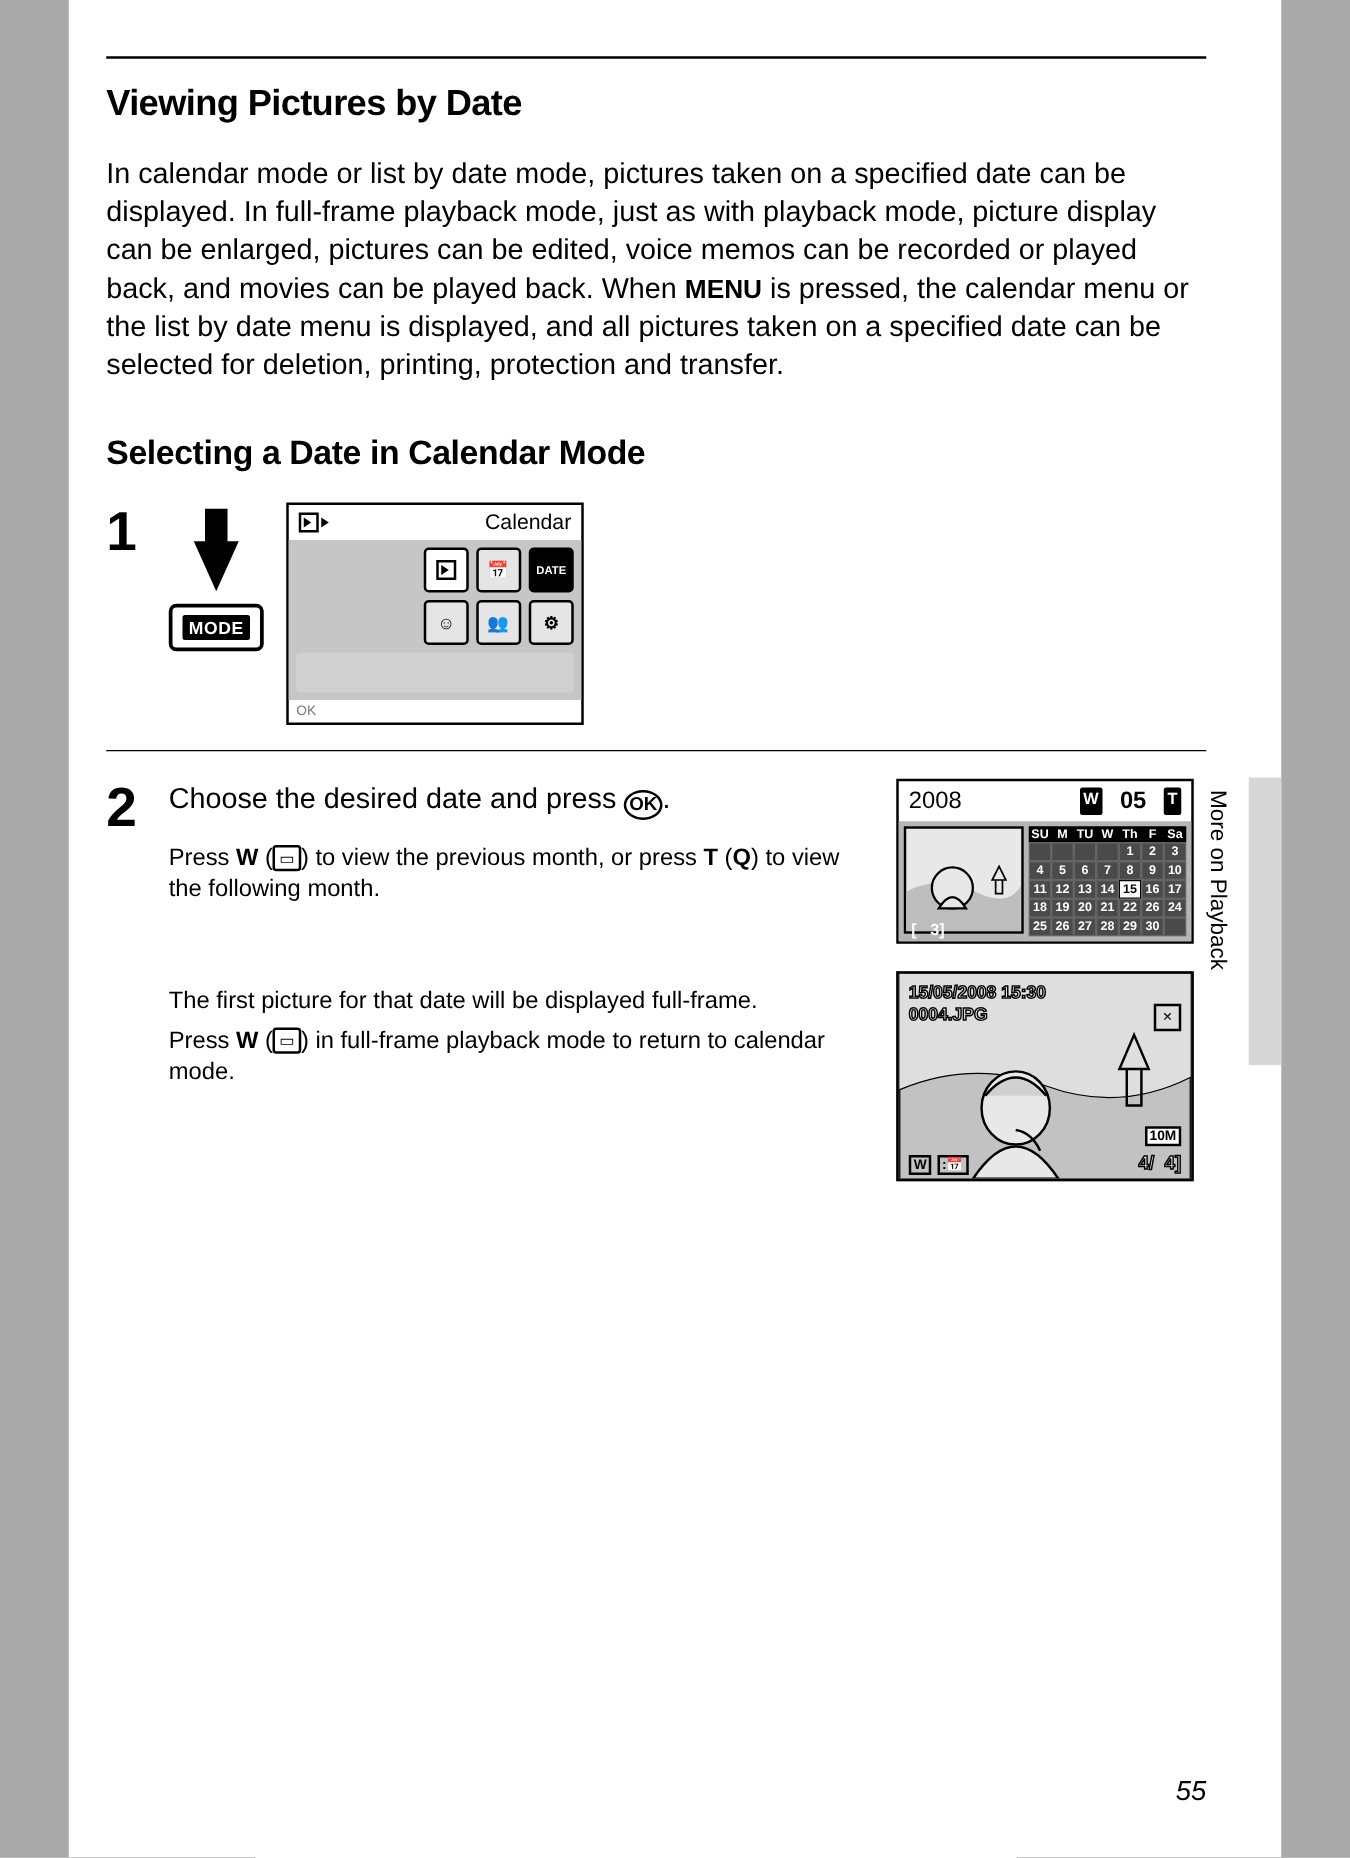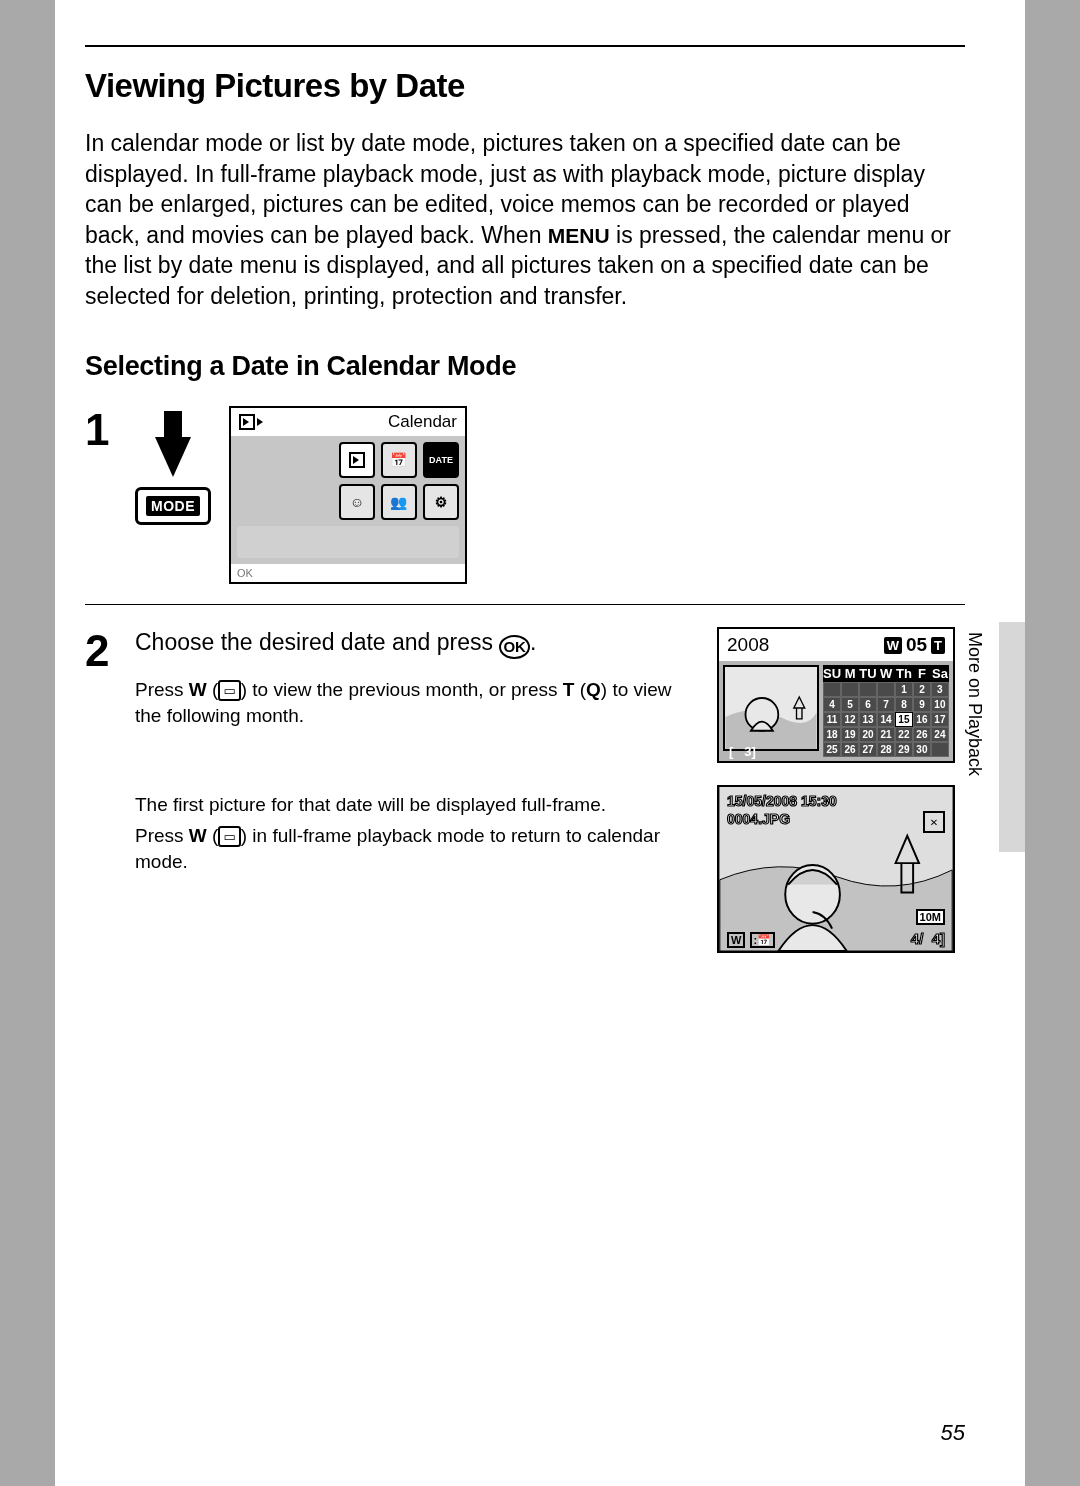--- a/index.html
+++ b/index.html
@@ -1,19 +1,19 @@
 <!DOCTYPE html>
 <html><head>
 <meta charset="utf-8">
 <style>
   html,body{margin:0;padding:0;background:#a9a9a9;font-family:"Segoe UI",Arial,sans-serif;color:#000;}
   .page{width:1080px;height:1486px;margin:0 auto;position:relative;background:#a9a9a9;}
   .sheet{position:absolute;left:55px;top:0;width:970px;height:1486px;background:#fff;box-sizing:border-box;padding:40px 60px 60px 30px;}
   .rule{border-top:2px solid #000;margin-bottom:20px;margin-top:5px;}
-  h1{font-size:33px;font-weight:800;margin:0 0 18px 0;letter-spacing:-0.5px;}
+  h1{font-size:29px;font-weight:800;margin:0 0 18px 0;letter-spacing:-0.5px;}
   h2{font-size:27px;font-weight:800;margin:0 0 24px 0;letter-spacing:-0.3px;}
   .intro{font-size:23px;line-height:1.33;margin-bottom:40px;}
   .step{display:flex;border-bottom:1px solid #000;padding-bottom:20px;margin-bottom:22px;}
   .step.last{border-bottom:none;}
   .stepnum{font-size:44px;font-weight:800;width:50px;flex:0 0 50px;line-height:1;margin-top:2px;}
   .stepbody{flex:1;}
   .steptext{font-size:23px;line-height:1.33;}
   .stepsmall{font-size:19px;line-height:1.33;margin-top:6px;}
   .badge{display:inline-block;background:#000;color:#fff;font-weight:800;font-size:17px;padding:1px 6px;border-radius:3px;vertical-align:1px;letter-spacing:0.5px;}
   .ok{display:inline-block;border:2.5px solid #000;border-radius:50%;font-weight:800;font-size:15px;line-height:1;padding:2px 2px 3px 2px;vertical-align:-2px;}
@@ -31,27 +31,27 @@
   .lcd-body{background:#c6c6c6;padding:6px;}
   .icon-rows{display:flex;flex-direction:column;gap:6px;}
   .icon-row{display:flex;gap:6px;justify-content:flex-end;}
   .mode-icon{width:32px;height:32px;border:2px solid #000;border-radius:4px;background:#e5e5e5;display:flex;align-items:center;justify-content:center;font-size:14px;font-weight:700;}
   .mode-icon.sel{background:#fff;}
   .blankrow{height:32px;background:#d0d0d0;margin-top:6px;border-radius:3px;}
   .lcd-ok{font-size:11px;color:#777;padding:3px 6px;}
   
   .step2-illus{flex:0 0 248px;display:flex;flex-direction:column;gap:22px;}
   .cal-lcd{border:2px solid #000;width:238px;box-sizing:border-box;}
-  .cal-head{display:flex;align-items:center;gap:4px;padding:5px 8px;font-size:19px;font-weight:400;}
+  .cal-head{display:flex;gap:14px;padding:5px 8px;font-size:19px;font-weight:400;}
   .navchip{background:#000;color:#fff;font-size:13px;padding:1px 3px;border-radius:2px;font-weight:700;}
   .cal-body{background:#b5b5b5;padding:4px 4px 4px 4px;display:flex;gap:4px;position:relative;}
   .thumb{flex:0 0 92px;height:82px;border:2px solid #000;background:#e6e6e6;display:flex;align-items:flex-end;justify-content:center;overflow:hidden;}
   .thumb svg{width:100%;height:100%;}
   .calgrid{flex:1;}
-  .dayhead{display:flex;background:#000;color:#fff;font-size:13px;font-weight:700;}
+  .dayhead{display:flex;background:#000;color:#fff;font-size:10px;font-weight:700;}
   .dayhead span{flex:1;text-align:center;padding:1px 0;}
   .dates{display:flex;flex-wrap:wrap;font-size:10px;font-weight:700;background:#4a4a4a;color:#fff;}
   .cell{width:14.28%;box-sizing:border-box;text-align:center;padding:1px 0;border:0.5px solid rgba(255,255,255,0.15);}
   .cell.empty{color:transparent;}
   .cell.sel{background:#fff;color:#000;border:1px solid #000;}
   .cal-foot{position:absolute;left:10px;bottom:2px;color:#fff;font-size:13px;font-weight:700;}
   
   .pb-lcd{border:2px solid #000;width:238px;box-sizing:border-box;position:relative;height:168px;background:#737373;overflow:hidden;}
   .pb-lcd svg{position:absolute;left:0;top:0;width:100%;height:100%;}
   .pb-time{position:absolute;left:8px;top:6px;font-size:14px;font-weight:800;color:#fff;-webkit-text-stroke:1.2px #000;}

